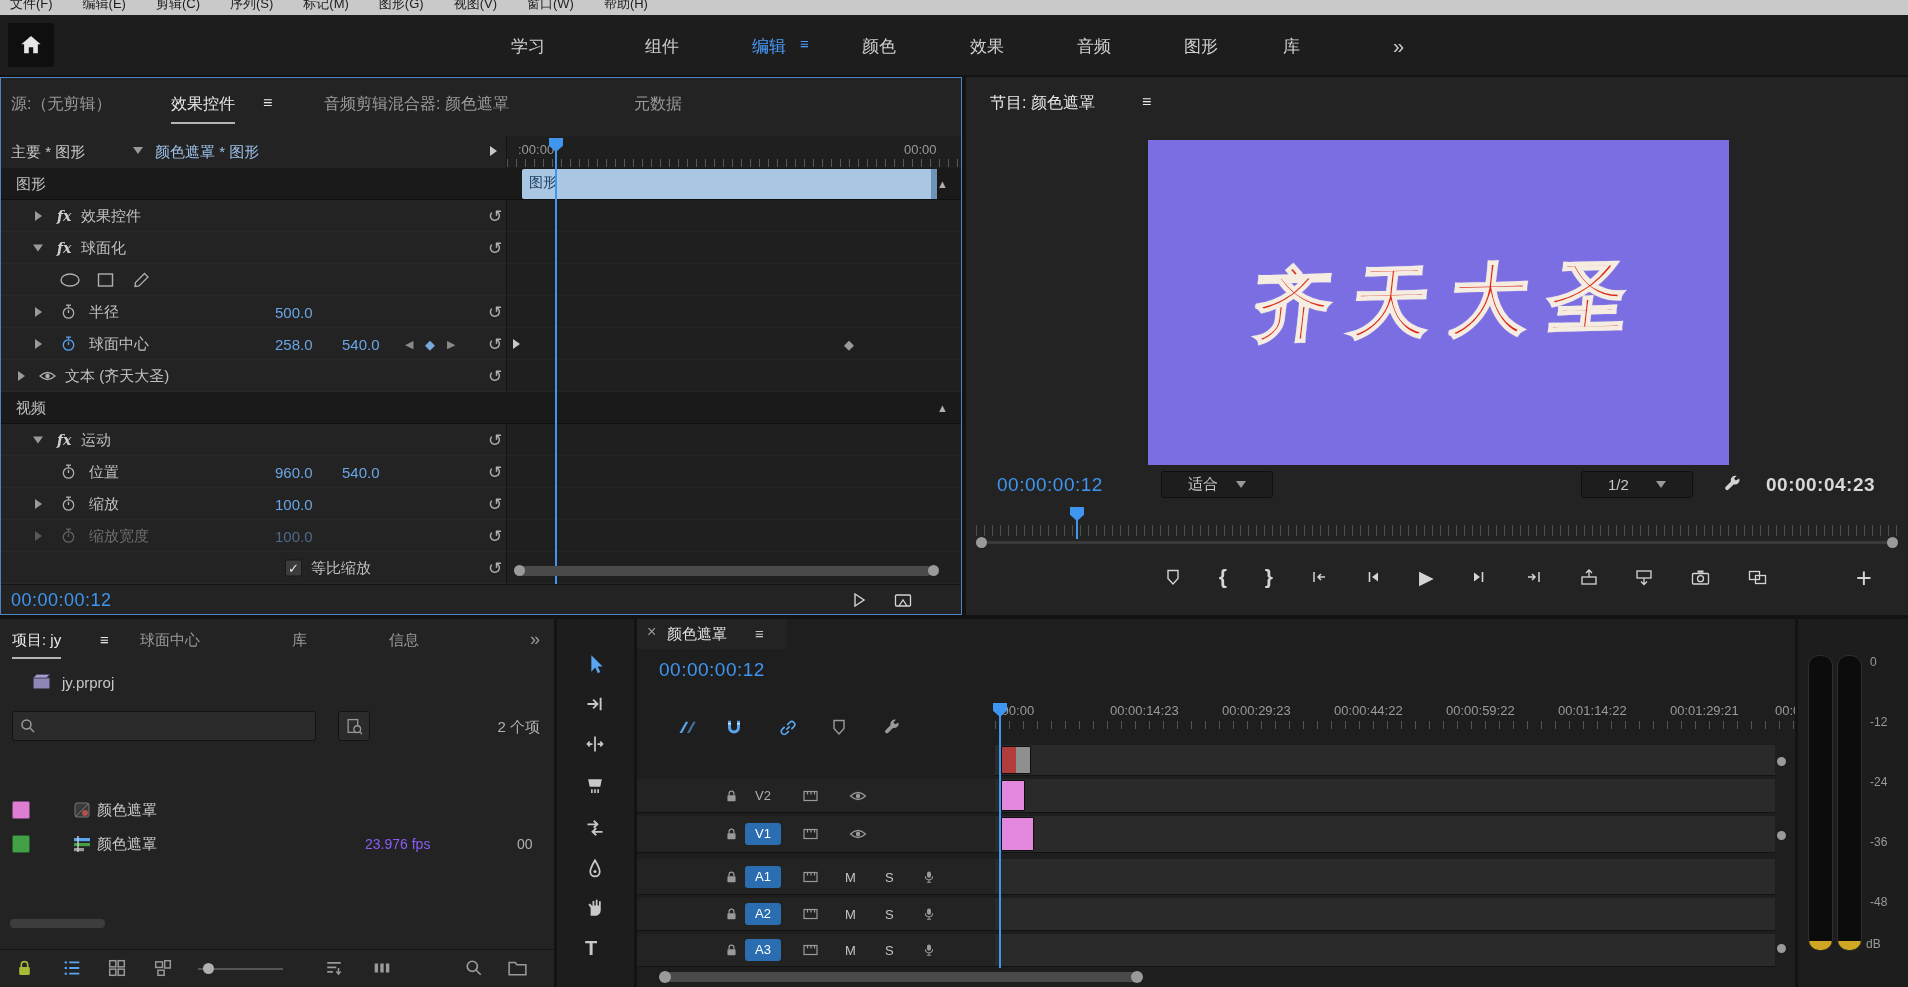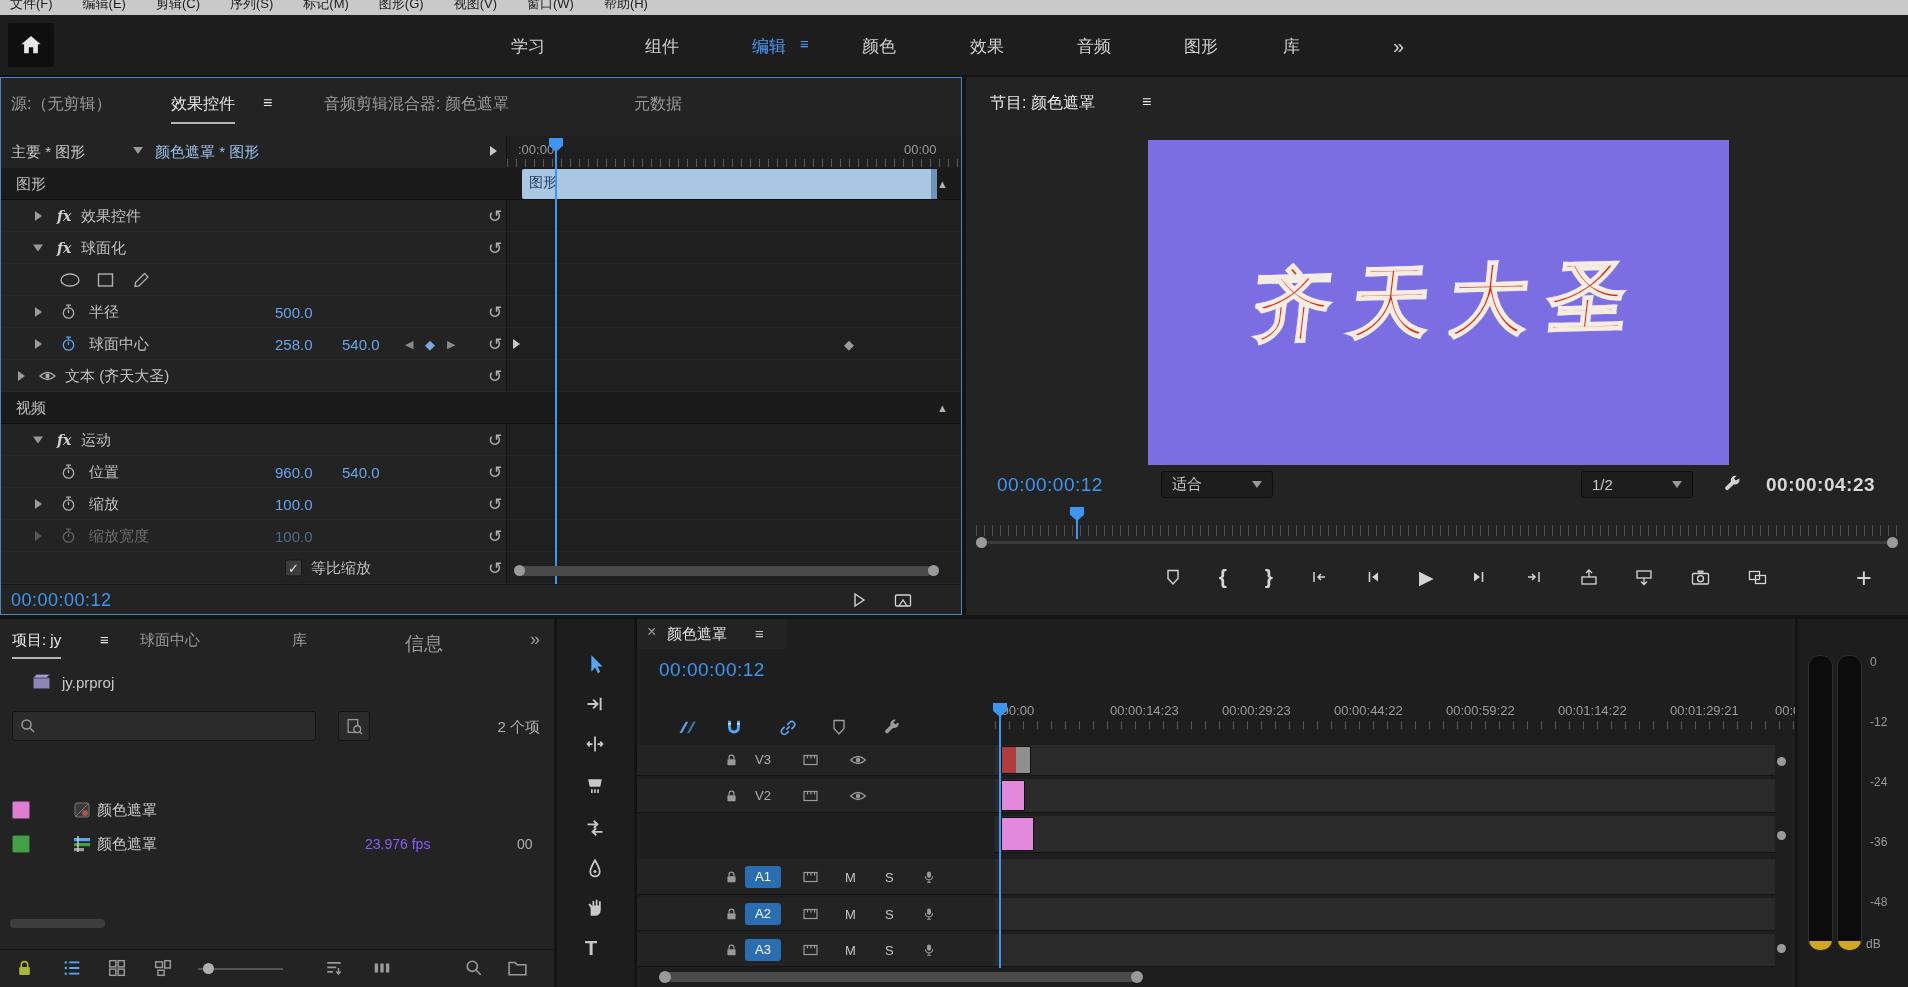--- a/index.html
+++ b/index.html
@@ -40,21 +40,21 @@
 .ticks3{background:repeating-linear-gradient(to right,#4e4e4e 0 1px,transparent 1px 8px)}
 .phline{position:absolute;width:2px;background:#3f96f0}
 .phhead{position:absolute;width:14px;height:14px;background:#3f96f0;clip-path:polygon(0 0,100% 0,100% 55%,50% 100%,0 55%)}
 .sbar{position:absolute;height:10px;background:#4a4a4a;border-radius:5px}
 .sdot{position:absolute;width:11px;height:11px;border-radius:50%;background:#9a9a9a}
 .chk{position:absolute;top:50%;transform:translateY(-50%);width:17px;height:17px;background:#3c3c3c;border:1px solid #191919;border-radius:2px;color:#e8e8e8;font-size:13px;text-align:center;line-height:16px}
 
 #pm{left:966px;top:77px;width:942px;height:538px}
 #pm-video{position:absolute;left:182px;top:63px;width:581px;height:325px;background:#7b6ee2;display:flex;align-items:center;justify-content:center;overflow:hidden}
 #pm-callig{font-family:"DejaVu Serif",serif;font-weight:bold;font-size:78px;color:#dc2817;letter-spacing:20px;padding-left:22px;transform:skewX(-8deg) rotate(-1.5deg);-webkit-text-stroke:2px #f5ece2;text-shadow:0 0 2px #fff,0 0 1px #fff;white-space:nowrap}
-.dd{position:absolute;width:112px;height:27px;background:#1d1d1d;border:1px solid #0f0f0f;border-radius:3px;display:flex;align-items:center;justify-content:space-between;padding:0 10px;font-size:15px;color:#c8c8c8}
+.dd{position:absolute;width:112px;height:27px;background:#1d1d1d;border:1px solid #0f0f0f;border-radius:3px;display:flex;align-items:center;justify-content:space-between;padding:0 26px;font-size:15px;color:#c8c8c8}
 #pm-transport{position:absolute;left:199px;top:482px;width:602px;height:36px;display:flex;justify-content:space-between;align-items:center;color:#d4d4d4}
 .tbtn{display:flex;align-items:center;justify-content:center;color:#d4d4d4}
 .brace{font-size:21px;color:#d4d4d4;font-weight:bold}
 
 #pj{left:0;top:619px;width:554px;height:368px}
 #tools{left:557px;top:619px;width:77px;height:368px;background:#1d1d1d}
 .tool{position:absolute;left:28px;color:#c8c8c8}
 .tool.active{color:#58a6f0}
 #tl{left:637px;top:619px;width:1158px;height:368px;background:#1e1e1e}
 #mtr{left:1798px;top:619px;width:110px;height:368px;background:#1d1d1d}
@@ -385,21 +385,21 @@
         </span>
     </div>
     <span class="abs" style="left:890px;top:486px;font-size:27px;color:#d4d4d4">+</span>
   </div>
 
   <div id="pj" class="panel">
     <span class="ptab active" style="left:12px;top:12px;font-size:15px">项目: jy</span>
     <span class="ptab active" style="left:100px;top:12px;font-size:15px;border-bottom:none">≡</span>
     <span class="ptab" style="left:140px;top:12px;font-size:15px">球面中心</span>
     <span class="ptab" style="left:292px;top:12px;font-size:15px">库</span>
-    <span class="ptab" style="left:405px;top:12px;font-size:19px">信息</span>
+    <span class="ptab" style="left:389px;top:12px;font-size:15px">信息</span>
     <span class="ptab" style="left:530px;top:10px;font-size:18px">»</span>
 
     <span class="abs icn" style="left:32px;top:54px">
         <svg width="19" height="17" viewBox="0 0 19 17">
           <rect x="1.5" y="5" width="16" height="10.5" rx="1" fill="#8f86b8" stroke="#55506e" stroke-width="1"></rect>
           <path d="M1.5 5 L4.5 1.5 h13 l-3 3.5 z" fill="#a79ecf" stroke="#55506e" stroke-width="1"></path>
         </svg>
       </span>
     <span class="abs pitext" style="left:62px;top:55px">jy.prproj</span>
 
@@ -593,41 +593,20 @@
       <span class="rl" style="left:227px">00:00:29:23</span>
       <span class="rl" style="left:339px">00:00:44:22</span>
       <span class="rl" style="left:451px">00:00:59:22</span>
       <span class="rl" style="left:563px">00:01:14:22</span>
       <span class="rl" style="left:675px">00:01:29:21</span>
       <span class="rl" style="left:780px">00:0</span>
       <div class="ticks2" style="position:absolute;left:0;top:18px;width:800px;height:8px"></div>
     </div>
 
     <div class="trk" style="top:126px;height:32px">
-      <div class="trk-head">
-        <span class="th icn" style="left:88px">
-            <svg width="13" height="14" viewBox="0 0 16 16">
-              <rect x="3" y="7" width="10" height="7.5" rx="1" fill="currentColor"></rect>
-              <path d="M5 7 V5 a3 3 0 0 1 6 0 v2" fill="none" stroke="currentColor" stroke-width="1.5"></path>
-            </svg>
-          </span>
-        <span class="chip chip-off">V3</span>
-        <span class="th icn" style="left:166px">
-            <svg width="15" height="13" viewBox="0 0 15 13">
-              <rect x="1" y="2" width="13" height="9" fill="none" stroke="currentColor" stroke-width="1.2"></rect>
-              <path d="M4.5 2 v3 M8 2 v3 M11.5 2 v3" stroke="currentColor" stroke-width="1.2"></path>
-            </svg>
-          </span>
-        <span class="th icn" style="left:212px">
-            <svg width="18" height="12" viewBox="0 0 17 12">
-              <path d="M1 6 Q8.5 -1 16 6 Q8.5 13 1 6 Z" fill="none" stroke="currentColor" stroke-width="1.2"></path>
-              <circle cx="8.5" cy="6" r="2.2" fill="currentColor"></circle>
-            </svg>
-          </span>
-      </div>
       <div class="trk-lane">
         <div class="clip" style="left:6px;width:30px;display:flex">
             <div style="flex:1;background:#b23c3c"></div>
             <div style="flex:1;background:#8f8f8f"></div>
           </div>
       </div>
     </div>
 
     <div class="trk" style="top:160px;height:35px">
       <div class="trk-head">
@@ -650,20 +629,41 @@
               <circle cx="8.5" cy="6" r="2.2" fill="currentColor"></circle>
             </svg>
           </span>
       </div>
       <div class="trk-lane">
         <div class="clip" style="left:6px;width:24px;background:#e289dd"></div>
       </div>
     </div>
 
     <div class="trk" style="top:197px;height:38px">
+      <div class="trk-head">
+        <span class="th icn" style="left:88px">
+            <svg width="13" height="14" viewBox="0 0 16 16">
+              <rect x="3" y="7" width="10" height="7.5" rx="1" fill="currentColor"></rect>
+              <path d="M5 7 V5 a3 3 0 0 1 6 0 v2" fill="none" stroke="currentColor" stroke-width="1.5"></path>
+            </svg>
+          </span>
+        <span class="chip chip-on">V1</span>
+        <span class="th icn" style="left:166px">
+            <svg width="15" height="13" viewBox="0 0 15 13">
+              <rect x="1" y="2" width="13" height="9" fill="none" stroke="currentColor" stroke-width="1.2"></rect>
+              <path d="M4.5 2 v3 M8 2 v3 M11.5 2 v3" stroke="currentColor" stroke-width="1.2"></path>
+            </svg>
+          </span>
+        <span class="th icn" style="left:212px">
+            <svg width="18" height="12" viewBox="0 0 17 12">
+              <path d="M1 6 Q8.5 -1 16 6 Q8.5 13 1 6 Z" fill="none" stroke="currentColor" stroke-width="1.2"></path>
+              <circle cx="8.5" cy="6" r="2.2" fill="currentColor"></circle>
+            </svg>
+          </span>
+      </div>
       <div class="trk-lane">
         <div class="clip" style="left:6px;width:33px;background:#e289dd"></div>
       </div>
     </div>
 
     <div class="trk" style="top:240px;height:37px">
       <div class="trk-head">
         <span class="th icn" style="left:88px">
             <svg width="13" height="14" viewBox="0 0 16 16">
               <rect x="3" y="7" width="10" height="7.5" rx="1" fill="currentColor"></rect>

